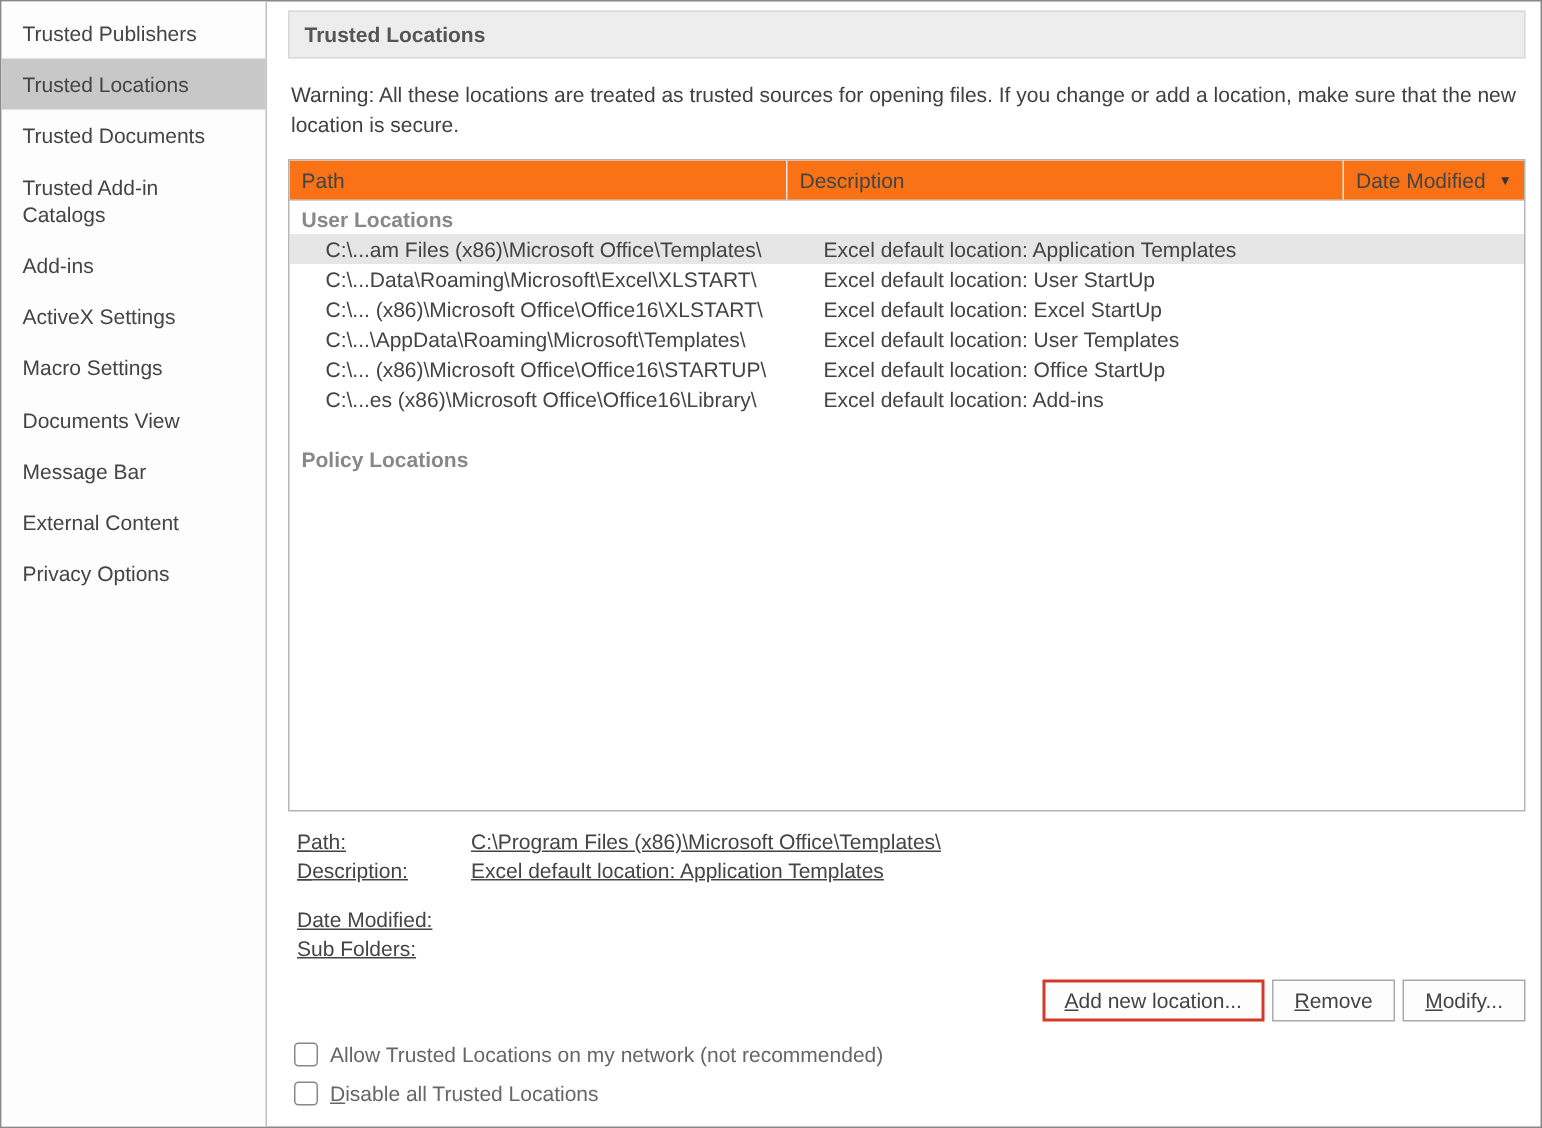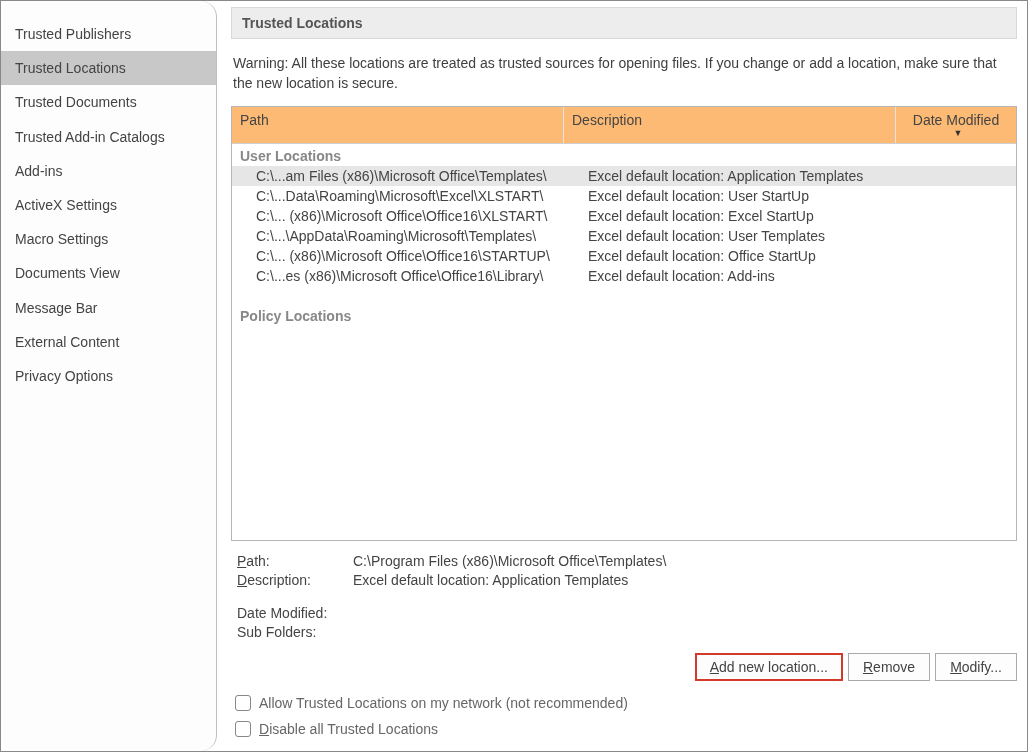--- a/index.html
+++ b/index.html
@@ -12,26 +12,25 @@
       height: 752px;
       overflow: hidden;
       border: 1px solid #888;
     }
     .container {
       display: flex;
       width: 100%;
       height: 100%;
     }
     .sidebar {
-      width: 216px;
+      width: 177px;
       flex-shrink: 0;
       border-right: 1px solid #c0c0c0;
       background: #fdfdfd;
-      padding-top: 16px;
-      border-radius: 16px;
+      padding-top: 4px;
     }
     .sidebar-item {
       padding: 8px 14px;
       color: #444;
       cursor: pointer;
       font-size: 14px;
       line-height: 1.3;
     }
     .sidebar-item.selected {
       background: #c8c8c8;
@@ -60,29 +59,29 @@
       border: 1px solid #b5b5b5;
       flex: 1;
       display: flex;
       flex-direction: column;
       overflow: hidden;
       background: #fff;
     }
     .table-header {
       display: flex;
       border-bottom: 1px solid #d0d0d0;
-      background: #fdba74;
+      background: #f97316;
     }
     .th {
       padding: 5px 8px;
       font-size: 14px;
       color: #444;
       border-right: 1px solid #e5e5e5;
     }
-    .th:last-child { border-right: none; flex-direction: column; }
+    .th:last-child { border-right: none; }
     .col-path { width: 332px; flex-shrink:0; }
     .col-desc { flex: 1; }
     .col-date { width: 120px; flex-shrink:0; display:flex; align-items:center; justify-content:space-between; }
     .sort-icon { font-size: 9px; margin-left:4px; color:#333; }
     .section-label {
       padding: 4px 8px 2px 8px;
       color: #888;
       font-weight: 600;
     }
     .table-body {
@@ -100,20 +99,21 @@
     }
     .cell {
       padding: 1px 24px;
       white-space: nowrap;
       overflow: hidden;
       text-overflow: clip;
     }
     .details {
       margin-top: 12px;
       padding-left: 6px;
+      text-decoration: underline;
     }
     .detail-row {
       display: flex;
       margin-bottom: 3px;
     }
     .detail-label {
       width: 116px;
       flex-shrink: 0;
     }
     .detail-value {

